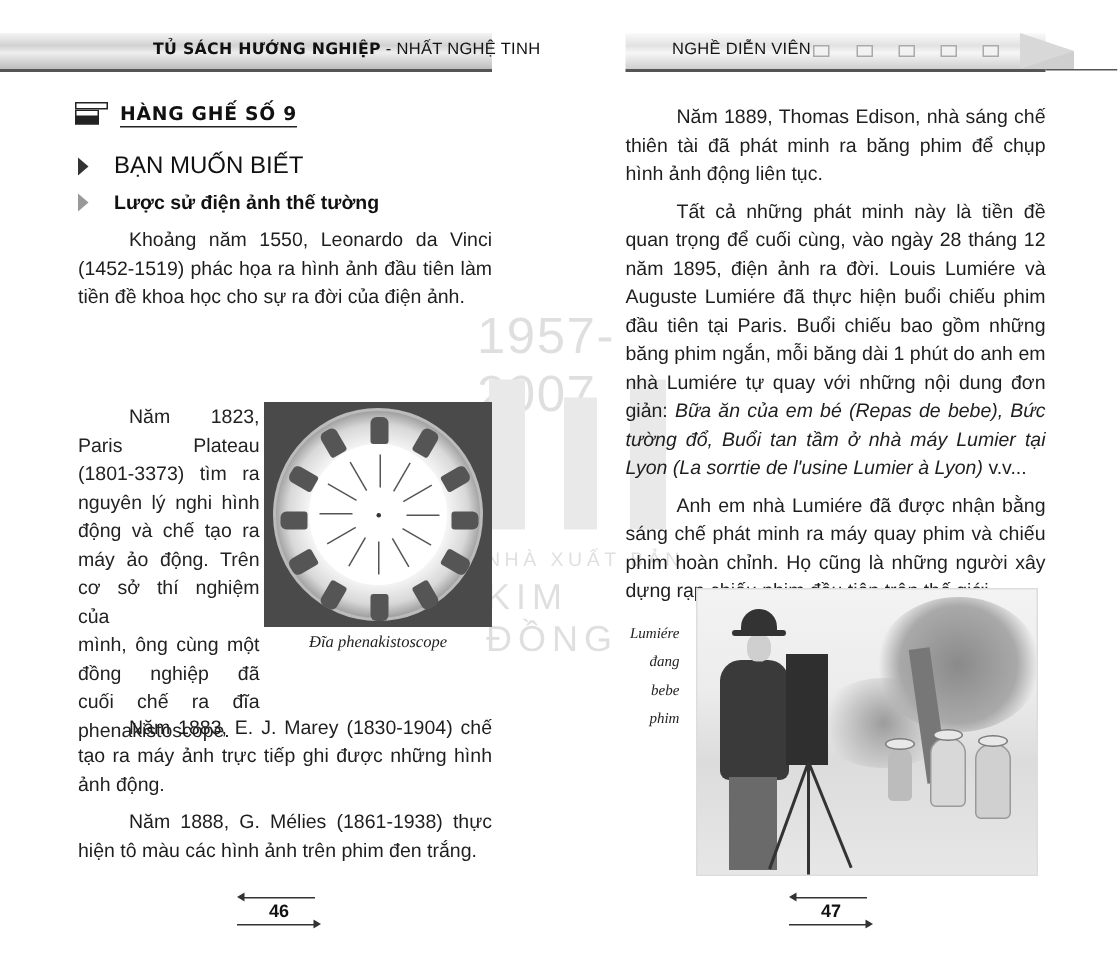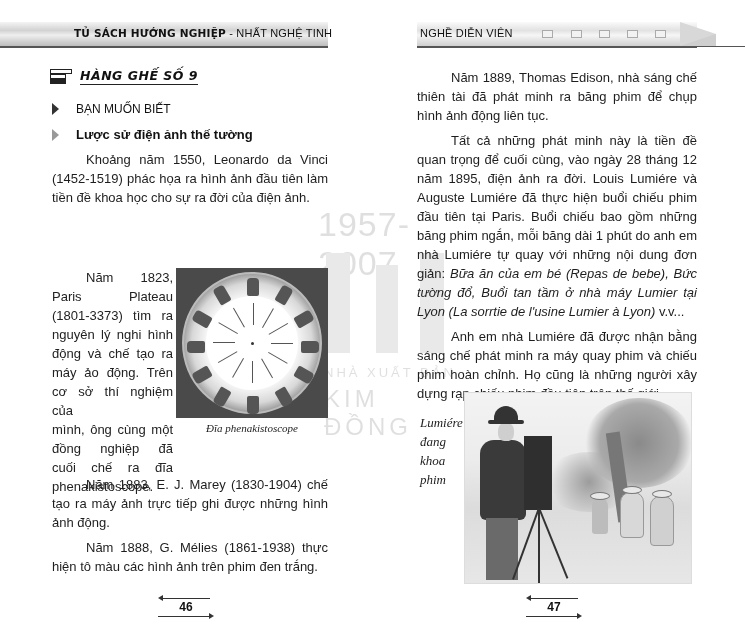--- a/index.html
+++ b/index.html
@@ -10,42 +10,42 @@
   .band { position:absolute; top:22px; height:24px; 
           background:linear-gradient(180deg,#f4f4f4 0%,#d2d2d2 35%,#eeeeee 55%,#bdbdbd 100%); }
   .band.left { left:0; width:328px; border-bottom:2px solid #555; }
   .band.right { left:417px; width:280px; border-bottom:2px solid #555;
                 background:linear-gradient(180deg,#fafafa 0%,#e2e2e2 35%,#f6f6f6 55%,#cfcfcf 100%); }
   .train-nose { position:absolute; top:22px; left:680px; width:0; height:0;
                 border-top:12px solid transparent; border-bottom:12px solid #cfcfcf;
                 border-left:36px solid #d8d8d8; }
   .rule-right { position:absolute; top:46px; left:697px; width:48px; height:1px; background:#555; }
   .win { position:absolute; top:30px; width:9px; height:6px; border:1px solid #aaa; background:#f2f2f2; }
-  .hdr-text { position:absolute; top:27px; font-weight:bold; font-size:11px; letter-spacing:0.2px; color:#111; white-space:nowrap;}
+  .hdr-text { position:absolute; top:27px; font-weight:bold; font-size:11px; letter-spacing:0.2px; color:#111; white-space:nowrap;margin-left:28px;}
   .hdr-text .sub { font-weight:normal; }
 
   
   .wm { position:absolute; left:283px; top:205px; width:150px; height:220px; opacity:0.18; pointer-events:none;margin-left:33px; }
   .wm .yr { position:absolute; top:0; left:2px; font-size:34px; color:#555; letter-spacing:1px; }
   .wm .blk { position:absolute; background:#888; }
   .wm .pub1 { position:absolute; top:160px; left:8px; font-size:13px; letter-spacing:3px; color:#555; }
   .wm .pub2 { position:absolute; top:180px; left:8px; font-size:24px; letter-spacing:4px; color:#555; }
 
   
   .col { position:absolute; font-size:13px; line-height:19px; color:#1e1e1e; }
-  .section-title { position:absolute; left:50px; top:68px; display:flex; align-items:center;font-style:italic; }
+  .section-title { position:absolute; left:50px; top:68px; display:flex; align-items:flex-start; }
   .section-title .ico { width:22px; height:16px; position:relative; margin-right:8px; }
   .section-title .ico span { position:absolute; left:0; height:3px; border:1px solid #222; background:#fff; }
   .section-title .txt { font-weight:900; font-size:12.5px; letter-spacing:0.5px; color:#111;
                         border-bottom:1.5px solid #222; padding-bottom:1px; font-family:"DejaVu Sans", sans-serif; }
   .bullet { position:absolute; left:52px; display:flex; align-items:center; font-size:12.5px; }
   .bullet .arrow { width:0; height:0; border-top:6px solid transparent; border-bottom:6px solid transparent;
                    border-left:7px solid #333; margin-right:17px; }
   .bullet .arrow.light { border-left-color:#999; }
-  .bullet .lbl-upper { font-size:12px; color:#111; }
+  .bullet .lbl-upper { font-size:16px; color:#111; }
   .bullet .lbl-bold { font-weight:bold; font-size:13px; color:#111; }
 
   p.par { margin:0; text-align:justify; text-indent:34px; }
   p.par + p.par { margin-top:6px; }
 
   .narrow { position:absolute; left:52px; top:268px; width:121px; font-size:13px; line-height:19px; }
   .narrow p { margin:0; text-align:justify; text-align-last:justify; }
   .narrow p.last { text-align-last:left; }
 
   .fig1 { position:absolute; left:176px; top:268px; width:152px; height:150px; background:#4a4a4a; }
@@ -56,21 +56,21 @@
   .disc .fig { position:absolute; width:12px; height:18px; background:#555; border-radius:4px 4px 2px 2px; }
   .fig1-cap { position:absolute; left:176px; top:422px; width:152px; text-align:center;
               font-family:"Liberation Serif", serif; font-style:italic; font-size:11px; color:#222; }
 
   
   .rcol { position:absolute; left:417px; width:280px; }
   .rcol p.par { font-size:13px; line-height:19px; }
   .rcol em { font-style:italic; }
 
   .fig2-cap { position:absolute; left:420px; top:413px; font-family:"Liberation Serif", serif; font-style:italic;
-              font-size:13px; line-height:19px; color:#222; }
+              font-size:10px; line-height:19px; color:#222;text-align:right; }
   .fig2 { position:absolute; left:464px; top:392px; width:228px; height:192px;
           background:linear-gradient(180deg,#f3f3f3 0%,#ececec 35%,#dcdcdc 60%,#e7e7e7 100%); overflow:hidden; }
   .fig2 .tree { position:absolute; left:120px; top:6px; width:110px; height:90px; border-radius:50%;
                 background:radial-gradient(circle,#8a8a8a 0%,#a9a9a9 55%,rgba(200,200,200,0) 75%); }
   .fig2 .trunk { position:absolute; left:148px; top:40px; width:14px; height:90px; background:#777; transform:rotate(-8deg); }
   .fig2 .bush { position:absolute; left:80px; top:60px; width:90px; height:60px; border-radius:50%;
                 background:radial-gradient(circle,#9c9c9c 0%,rgba(180,180,180,0) 70%); }
   .fig2 .man-hat { position:absolute; left:30px; top:14px; width:24px; height:16px; background:#333; border-radius:12px 12px 2px 2px; }
   .fig2 .man-brim { position:absolute; left:24px; top:28px; width:36px; height:4px; background:#333; border-radius:2px; }
   .fig2 .man-head { position:absolute; left:34px; top:31px; width:16px; height:18px; background:#cfcfcf; border-radius:40%; }
@@ -198,21 +198,21 @@
 
 <div class="rcol col" style="top:68px;">
   <p class="par">Năm 1889, Thomas Edison, nhà sáng chế thiên tài đã phát minh ra băng phim để chụp hình ảnh động liên tục.</p>
   <p class="par"><span>Tất cả những phát minh này là tiền đề quan trọng để cuối cùng, vào ngày 28 tháng 12 năm 1895, điện ảnh ra đời. Louis Lumiére và Auguste Lumiére đã thực hiện buổi chiếu phim đầu tiên tại Paris. Buổi chiếu bao gồm những băng phim ngắn, mỗi băng dài 1 phút do anh em nhà Lumiére tự quay với những nội dung đơn giản: </span><em>Bữa ăn của em bé (Repas de bebe), Bức tường đổ, Buổi tan tầm ở nhà máy Lumier tại Lyon (La sorrtie de l'usine Lumier à Lyon)</em><span> v.v...</span></p>
   <p class="par">Anh em nhà Lumiére đã được nhận bằng sáng chế phát minh ra máy quay phim và chiếu phim hoàn chỉnh. Họ cũng là những người xây dựng rạp chiếu phim đầu tiên trên thế giới.</p>
 </div>
 
 <div class="fig2-cap">
   <div>Lumiére</div>
   <div>đang</div>
-  <div>khoa</div>
+  <div>bebe</div>
   <div>phim</div>
 </div>
 
 <div class="fig2">
   <div class="bush"></div>
   <div class="tree"></div>
   <div class="trunk"></div>
   <div class="man-body"></div>
   <div class="man-legs"></div>
   <div class="man-head"></div>

